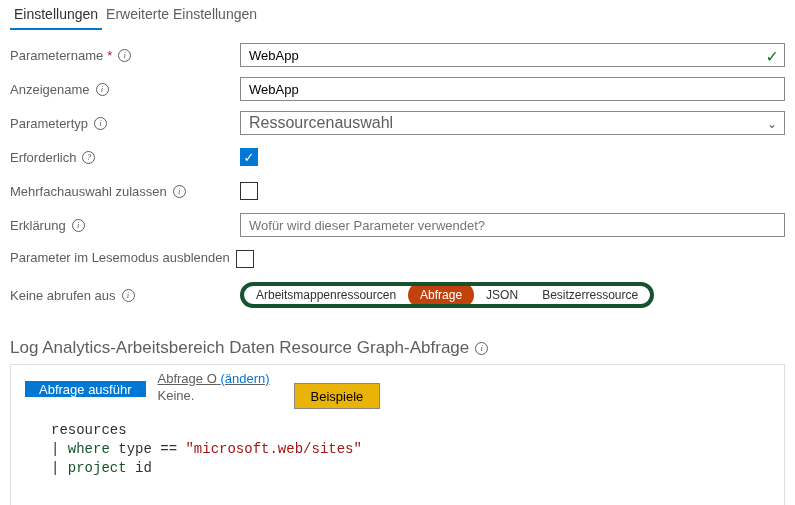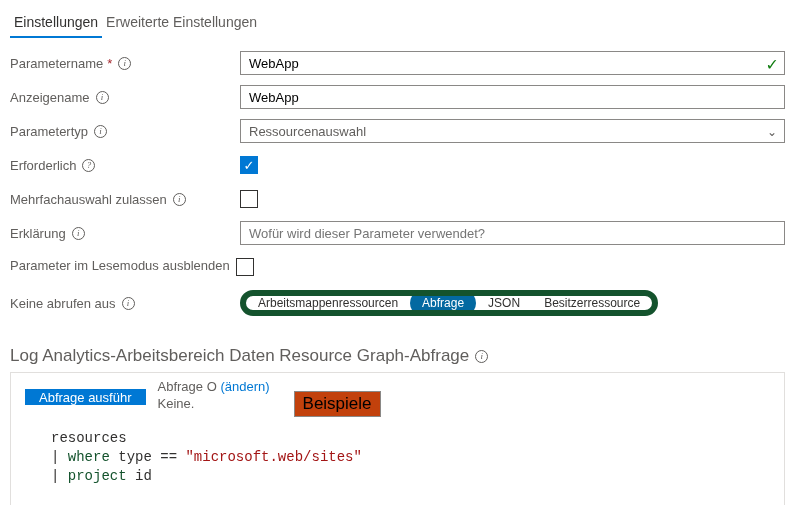--- a/index.html
+++ b/index.html
@@ -6,21 +6,21 @@
   body {
     margin: 0;
     font-family: "Segoe UI", Arial, sans-serif;
     font-size: 13px;
     color: #323130;
     background: #fff;
     width: 795px;
   }
   .tabs {
     display: flex;
-    padding: 14px 10px 0 10px;
+    padding: 6px 10px 0 10px;
     font-size: 14px;
     color: #605e5c;
   }
   .tab {
     padding: 0 4px 6px 4px;
     cursor: pointer;
   }
   .tab.active {
     color: #323130;
     border-bottom: 2px solid #0078d4;
@@ -78,21 +78,21 @@
     top: 4px;
     color: #107c10;
     font-size: 16px;
   }
   .select-wrap {
     position: relative;
     flex: 1;
   }
   .select-wrap .text-input {
     color: #605e5c;
-    font-size: 13px;
+    font-size: 16px;
   }
   .chevron {
     position: absolute;
     right: 8px;
     top: 6px;
     font-size: 12px;
     color: #605e5c;
   }
   .checkbox {
     width: 18px;
@@ -104,37 +104,37 @@
     cursor: pointer;
   }
   .checkbox.checked {
     background: #0078d4;
     border-color: #0078d4;
     color: #fff;
     font-size: 13px;
   }
   .pillgroup {
     display: inline-flex;
-    border: 6px solid #14532d;
+    border: 4px solid #14532d;
     border-radius: 14px;
     height: 26px;
     align-items: center;
     overflow: hidden;
   }
   .pill {
     padding: 0 12px;
     font-size: 12px;
     color: #323130;
     height: 26px;
     display: flex;
     align-items: center;
     cursor: pointer;
   }
   .pill.active {
-    background: #0369a1;
+    background: #c2410c;
     color: #fff;
     border-radius: 14px;
   }
   .section-title {
     padding: 18px 10px 6px 10px;
     font-size: 17px;
     font-weight: 400;
     color: #605e5c;
     display: flex;
     align-items: center;
@@ -161,29 +161,29 @@
     font-size: 13px;
   }
   .query-meta {
     display: flex;
     flex-direction: column;
     font-size: 13px;
     color: #605e5c;
     margin-left: 4px;
     margin-right: 24px;
   }
-  .query-meta .line1 { margin-bottom: 2px; }
+  .query-meta .line1 { margin-bottom: 2px; text-decoration: underline; }
   .link { color: #0078d4; cursor: pointer; }
   .examples-btn {
     height: 26px;
     border: 1px solid #8a8886;
-    background: #c2410c;
-    padding: 0 8px;
+    background: #eab308;
+    padding: 0 16px;
     margin-top: 12px;
-    font-size: 17px;
+    font-size: 13px;
     cursor: pointer;
   }
   .code {
     font-family: Consolas, "Courier New", monospace;
     font-size: 14px;
     padding: 2px 40px;
     white-space: pre;
     line-height: 1.35;
   }
   .kw { color: #14532d; }

